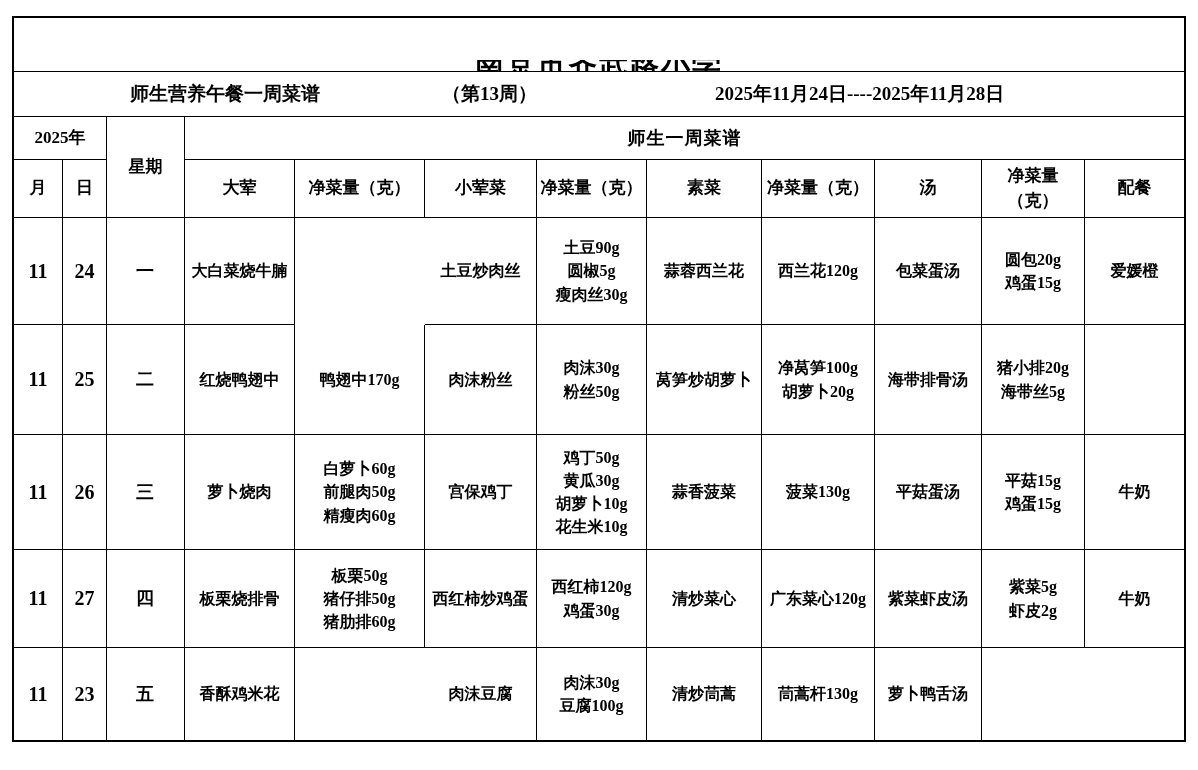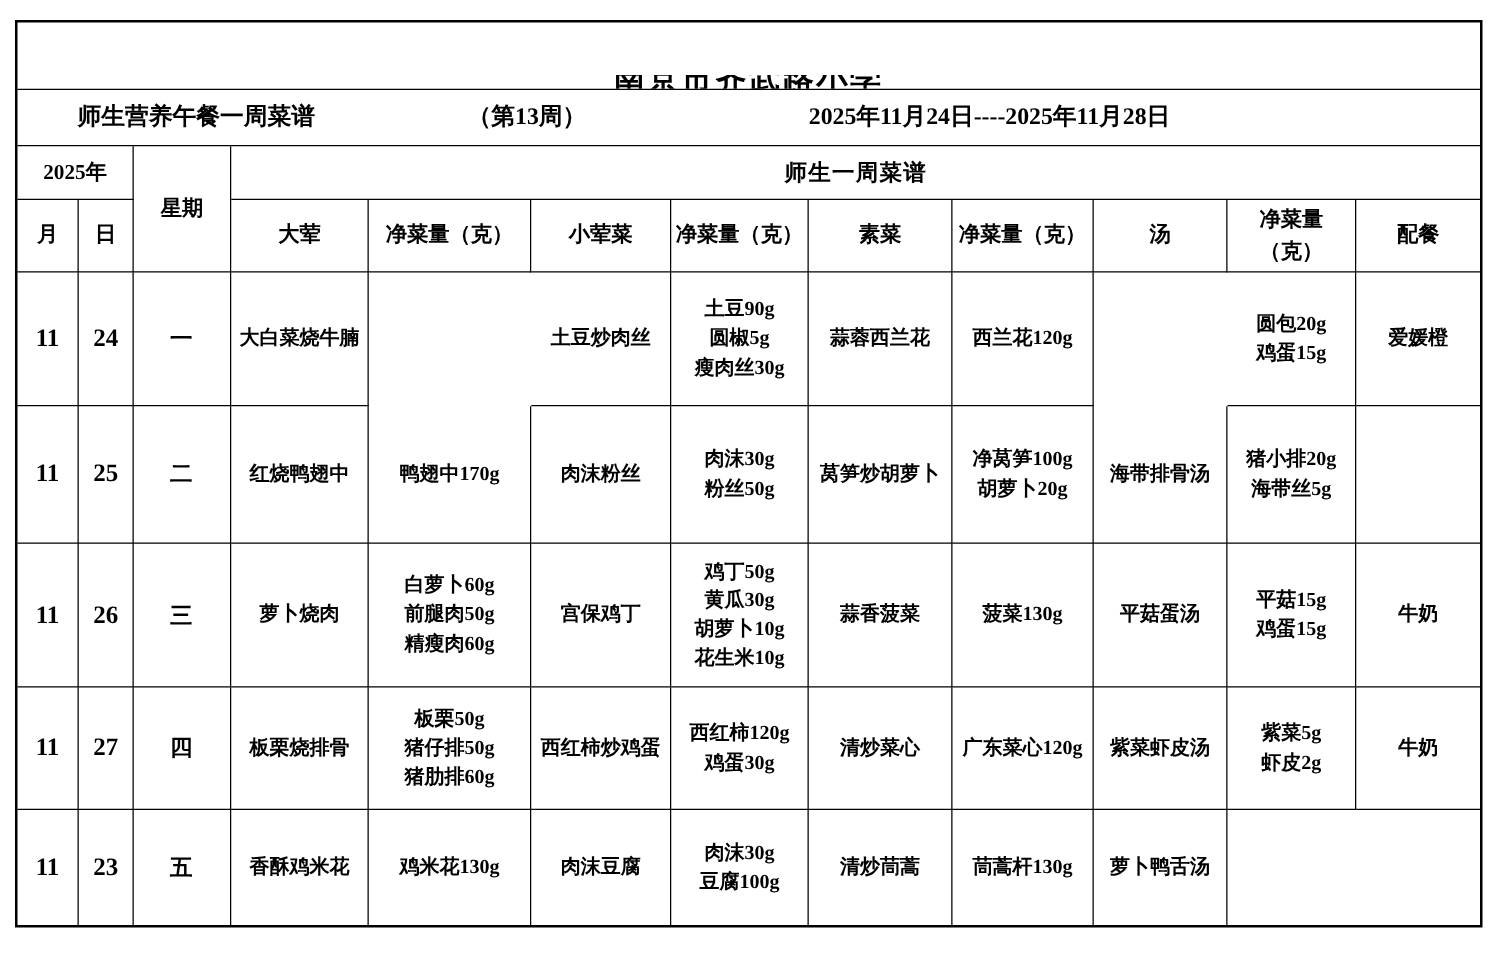--- a/index.html
+++ b/index.html
@@ -32,25 +32,25 @@
     border-bottom: 1px solid #000;
     font-weight: bold;
     font-size: 16px;
     line-height: 1.45;
     overflow: hidden;
     padding: 1px;
     box-sizing: border-box;
   }
   .nr { border-right: none; }
   .nb { border-bottom: none; }
-  .title-cell { font-size: 25px; letter-spacing: 2px; margin-top: 42px; }
+  .title-cell { font-size: 29px; letter-spacing: 2px; margin-top: 42px; }
   .info-cell {
     justify-content: flex-start;
     font-size: 19px;
-    padding-left: 48px;
+    padding-left: 116px;
   }
   .info-week { margin-left: 122px; }
   .info-dates { margin-left: 178px; }
   .hdr { font-size: 17px; }
   .menu-label-cell { font-size: 18px; letter-spacing: 1px; }
   .weekday-cell { font-size: 18px; letter-spacing: 1px; }
   .amt { white-space: pre-line; }
   .num { font-size: 20px; }
 </style>
 </head>
@@ -86,20 +86,21 @@
     <div class="c num" style="grid-area:5/1/6/2">11</div>
     <div class="c num" style="grid-area:5/2/6/3">24</div>
     <div class="c weekday-cell" style="grid-area:5/3/6/4">一</div>
     <div class="c" style="grid-area:5/4/6/5">大白菜烧牛腩</div>
     <div class="c" style="grid-area:5/6/6/7">土豆炒肉丝</div>
     <div class="c amt" style="grid-area:5/7/6/8">土豆90g
 圆椒5g
 瘦肉丝30g</div>
     <div class="c" style="grid-area:5/8/6/9">蒜蓉西兰花</div>
     <div class="c amt" style="grid-area:5/9/6/10">西兰花120g</div>
+    <div class="c" style="grid-area:5/10/6/11">包菜蛋汤</div>
     <div class="c amt" style="grid-area:5/11/6/12">圆包20g
 鸡蛋15g</div>
     <div class="c nr" style="grid-area:5/12/6/13">爱媛橙</div>
 
     <div class="c num" style="grid-area:6/1/7/2">11</div>
     <div class="c num" style="grid-area:6/2/7/3">25</div>
     <div class="c weekday-cell" style="grid-area:6/3/7/4">二</div>
     <div class="c" style="grid-area:6/4/7/5">红烧鸭翅中</div>
     <div class="c amt" style="grid-area:6/5/7/6">鸭翅中170g</div>
     <div class="c" style="grid-area:6/6/7/7">肉沫粉丝</div>
@@ -146,21 +147,20 @@
     <div class="c amt" style="grid-area:8/9/9/10">广东菜心120g</div>
     <div class="c" style="grid-area:8/10/9/11">紫菜虾皮汤</div>
     <div class="c amt" style="grid-area:8/11/9/12">紫菜5g
 虾皮2g</div>
     <div class="c nr" style="grid-area:8/12/9/13">牛奶</div>
 
     <div class="c num nb" style="grid-area:9/1/10/2">11</div>
     <div class="c num nb" style="grid-area:9/2/10/3">23</div>
     <div class="c weekday-cell nb" style="grid-area:9/3/10/4">五</div>
     <div class="c nb" style="grid-area:9/4/10/5">香酥鸡米花</div>
-    <div class="c amt nb" style="grid-area:9/5/10/6">鸡米花130g</div>
     <div class="c nb" style="grid-area:9/6/10/7">肉沫豆腐</div>
     <div class="c amt nb" style="grid-area:9/7/10/8">肉沫30g
 豆腐100g</div>
     <div class="c nb" style="grid-area:9/8/10/9">清炒茼蒿</div>
     <div class="c amt nb" style="grid-area:9/9/10/10">茼蒿杆130g</div>
     <div class="c nb" style="grid-area:9/10/10/11">萝卜鸭舌汤</div>
     <div class="c nr nb" style="grid-area:9/12/10/13"></div>
 
   </div>
 </div>

